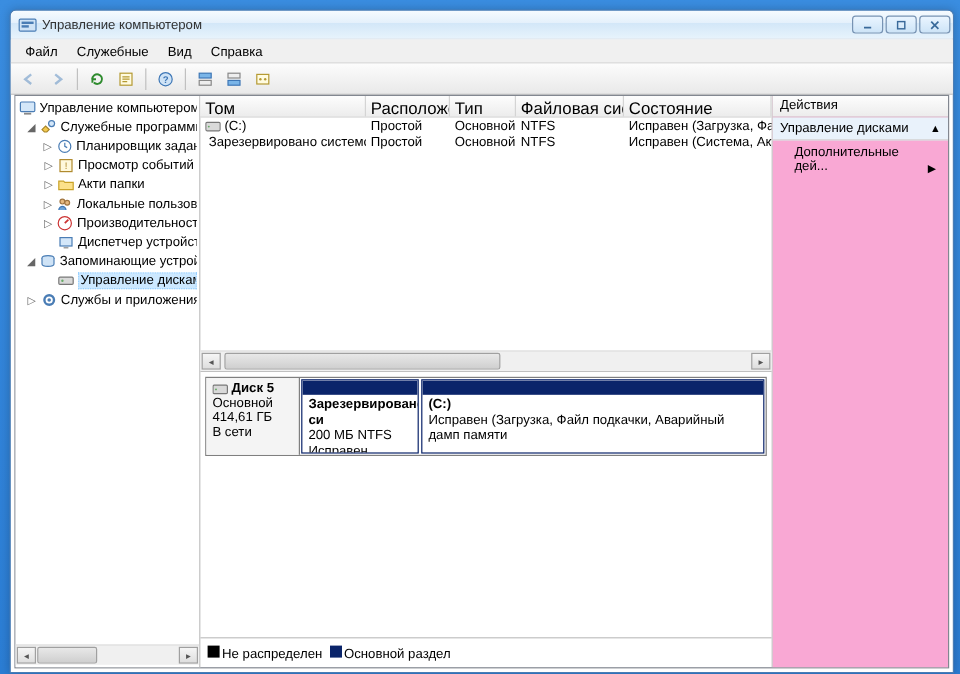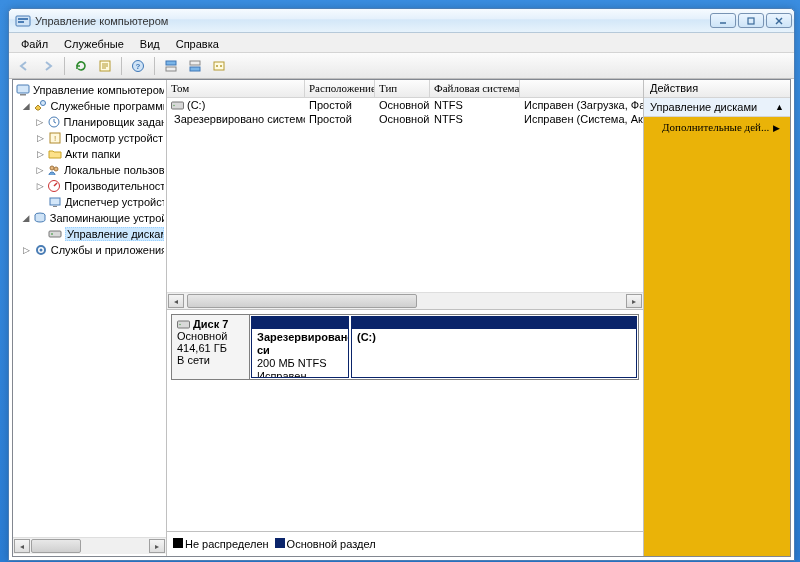--- a/index.html
+++ b/index.html
@@ -30,43 +30,43 @@
 .tnode .ticon { width: 16px; height: 16px; margin-right: 2px; display:flex; align-items:center; justify-content:center; flex-shrink:0; }
 .tnode .tlabel { overflow: hidden; text-overflow: clip; }
 .tnode.sel .tlabel { background:#cce8ff; border:1px dotted #99d1ff; padding:0 1px; }
 .tree-scroll-h { height:17px; background:#f0f0f0; border-top:1px solid #dedede; position:relative; margin-top:auto; }
 .tree-scroll-h .hthumb { position:absolute; left:18px; top:1px; height:14px; width:50px; background:linear-gradient(180deg,#e8e8e8,#cfcfcf); border:1px solid #a0a0a0; border-radius:2px; }
 .tree-scroll-h .harrow { position:absolute; top:1px; height:14px; width:16px; background:linear-gradient(180deg,#f5f5f5,#dedede); border:1px solid #a0a0a0; display:flex;align-items:center;justify-content:center;font-size:8px;color:#555; }
 
 .center { flex: 1; display:flex; flex-direction:column; min-width:0; border-right:1px solid #c0c0c0; }
 .vol-list { height: 230px; display:flex; flex-direction:column; border-bottom:1px solid #c0c0c0; }
 .vhead { height: 18px; background: linear-gradient(180deg,#fdfdfd,#ececec); display:flex; border-bottom:1px solid #d4d4d4; }
-.vhead .hc { border-right:1px solid #d4d4d4; padding:2px 4px; font-size:11px; white-space:nowrap; overflow:hidden;font-family:Liberation Serif, serif; }
+.vhead .hc { border-right:1px solid #d4d4d4; padding:2px 4px; font-size:14px; white-space:nowrap; overflow:hidden; }
 .vrow { display:flex; height:14px; font-size:11px; white-space:nowrap; }
 .vrow .vc { padding:0 4px; overflow:hidden; display:flex; align-items:center; gap:3px; }
 .vol-scroll-h { height:17px; background:#f0f0f0; border-top:1px solid #dedede; margin-top:auto; position:relative; }
 .vol-scroll-h .hthumb { position:absolute; left:20px; top:1px; height:14px; width:230px; background:linear-gradient(180deg,#e8e8e8,#cfcfcf); border:1px solid #a0a0a0; border-radius:2px; }
 .vol-scroll-h .harrow { position:absolute; top:1px; height:14px; width:16px; background:linear-gradient(180deg,#f5f5f5,#dedede); border:1px solid #a0a0a0; display:flex;align-items:center;justify-content:center;font-size:8px;color:#555; }
 
 .disk-area { flex:1; display:flex; flex-direction:column; padding:4px; }
 .disk-row { display:flex; border:1px solid #7f7f7f; height:66px; }
 .disk-info { width:78px; background:#f4f4f4; border-right:1px solid #7f7f7f; padding:3px 5px; font-size:11px; }
 .disk-info .dname { font-weight:bold; display:flex; align-items:center; gap:3px; }
 .disk-parts { flex:1; display:flex; }
 .part { border:1px solid #0a246a; margin:1px; flex-direction:column; font-size:11px; overflow:hidden; }
 .part .phdr { height:12px; background:#0a246a; }
 .part .pbody { padding:2px 5px; line-height:13px; }
 
 .legend { height:18px; border-top:1px solid #c0c0c0; display:flex; align-items:center; padding:12px 6px; gap:6px; font-size:11px; }
 .lgbox { width:10px; height:10px; display:inline-block; margin-right:2px; }
 
-.actions { width:146px; background:#eab308; display:flex; flex-direction:column; }
+.actions { width:146px; background:#f9a8d4; display:flex; flex-direction:column; }
 .actions .ahdr { height:18px; background:linear-gradient(180deg,#fdfdfd,#ececec); border-bottom:1px solid #d4d4d4; padding:2px 6px; font-weight:normal; }
 .actions .asec { background:#e9f2fb; padding:3px 6px; border-bottom:1px solid #d4d4d4; display:flex; justify-content:space-between; align-items:center; font-size:11px; }
-.actions .arow { padding:4px 10px 4px 18px; font-size:11px; display:flex; justify-content:space-between; align-items:flex-end; cursor:pointer;font-family:Liberation Serif, serif; }
+.actions .arow { padding:4px 10px 4px 18px; font-size:11px; display:flex; justify-content:space-between; align-items:flex-end; cursor:pointer; }
 
 svg { display:block; }
 .drive-icon { width:13px; height:11px; }
 </style>
 </head>
 <body>
 
 <div class="window">
 
   <div class="titlebar">
@@ -193,21 +193,21 @@
         <span class="tlabel">Планировщик заданий</span>
       </div>
       <div class="tnode" style="padding-left:22px">
         <span class="exp">▷</span>
         <span class="ticon">
             <svg width="16" height="16" viewBox="0 0 16 16">
               <rect x="3" y="3" width="10" height="10" fill="#fff8dc" stroke="#b08a2e"></rect>
               <text x="8" y="11" font-size="8" text-anchor="middle" fill="#b08a2e">!</text>
             </svg>
           </span>
-        <span class="tlabel">Просмотр устройст</span>
+        <span class="tlabel">Просмотр событий</span>
       </div>
       <div class="tnode" style="padding-left:22px">
         <span class="exp">▷</span>
         <span class="ticon">
             <svg width="16" height="16" viewBox="0 0 16 16">
               <path d="M2 5h4l1 1h7v6H2z" fill="#fce18a" stroke="#c9a227"></path>
             </svg>
           </span>
         <span class="tlabel">Акти папки</span>
       </div>
@@ -277,20 +277,21 @@
       </div>
     </div>
 
     <div class="center">
       <div class="vol-list">
         <div class="vhead">
           <div class="hc" style="width:138px">Том</div>
           <div class="hc" style="width:70px">Расположение</div>
           <div class="hc" style="width:55px">Тип</div>
           <div class="hc" style="width:90px">Файловая система</div>
+          <div class="hc" style="flex:1">Состояние</div>
         </div>
         <div id="vol-rows">
             <div class="vrow">
               <div class="vc" style="width:138px">
                 <svg class="drive-icon" viewBox="0 0 13 11">
                   <rect x="0.5" y="2" width="12" height="7" rx="1" fill="#d9d9d9" stroke="#777"></rect>
                   <circle cx="3" cy="5.5" r="0.8" fill="#6a6"></circle>
                 </svg>
                 <span>(C:)</span>
               </div>
@@ -321,39 +322,40 @@
       </div>
 
       <div class="disk-area">
         <div class="disk-row">
           <div class="disk-info">
             <div class="dname">
                 <svg class="drive-icon" viewBox="0 0 13 11">
                   <rect x="0.5" y="2" width="12" height="7" rx="1" fill="#d9d9d9" stroke="#777"></rect>
                   <circle cx="3" cy="5.5" r="0.8" fill="#6a6"></circle>
                 </svg>
-                <span>Диск 7</span>
+                <span>Диск 5</span>
               </div>
             <div>Основной</div>
             <div>414,61 ГБ</div>
             <div>В сети</div>
           </div>
           <div class="disk-parts" id="disk-parts">
               <div class="part" style="width: 98px; flex: 0 0 auto;">
                 <div class="phdr"></div>
   <div class="pbody">
     <div style="font-weight:bold">Зарезервировано си</div>
     <div>200 МБ NTFS</div>
     <div>Исправен (Система,</div>
   </div>
               </div>
               <div class="part" style="flex: 1 1 0%;">
                 <div class="phdr"></div>
   <div class="pbody">
     <div style="font-weight:bold">(C:)</div>
+    <div>Исправен (Загрузка, Файл подкачки, Аварийный дамп памяти</div>
   </div>
               </div>
             </div>
         </div>
       </div>
 
       <div class="legend">
         <span><span class="lgbox" style="background:#000"></span><span>Не распределен</span></span>
         <span><span class="lgbox" style="background:#0a246a"></span><span>Основной раздел</span></span>
       </div>

